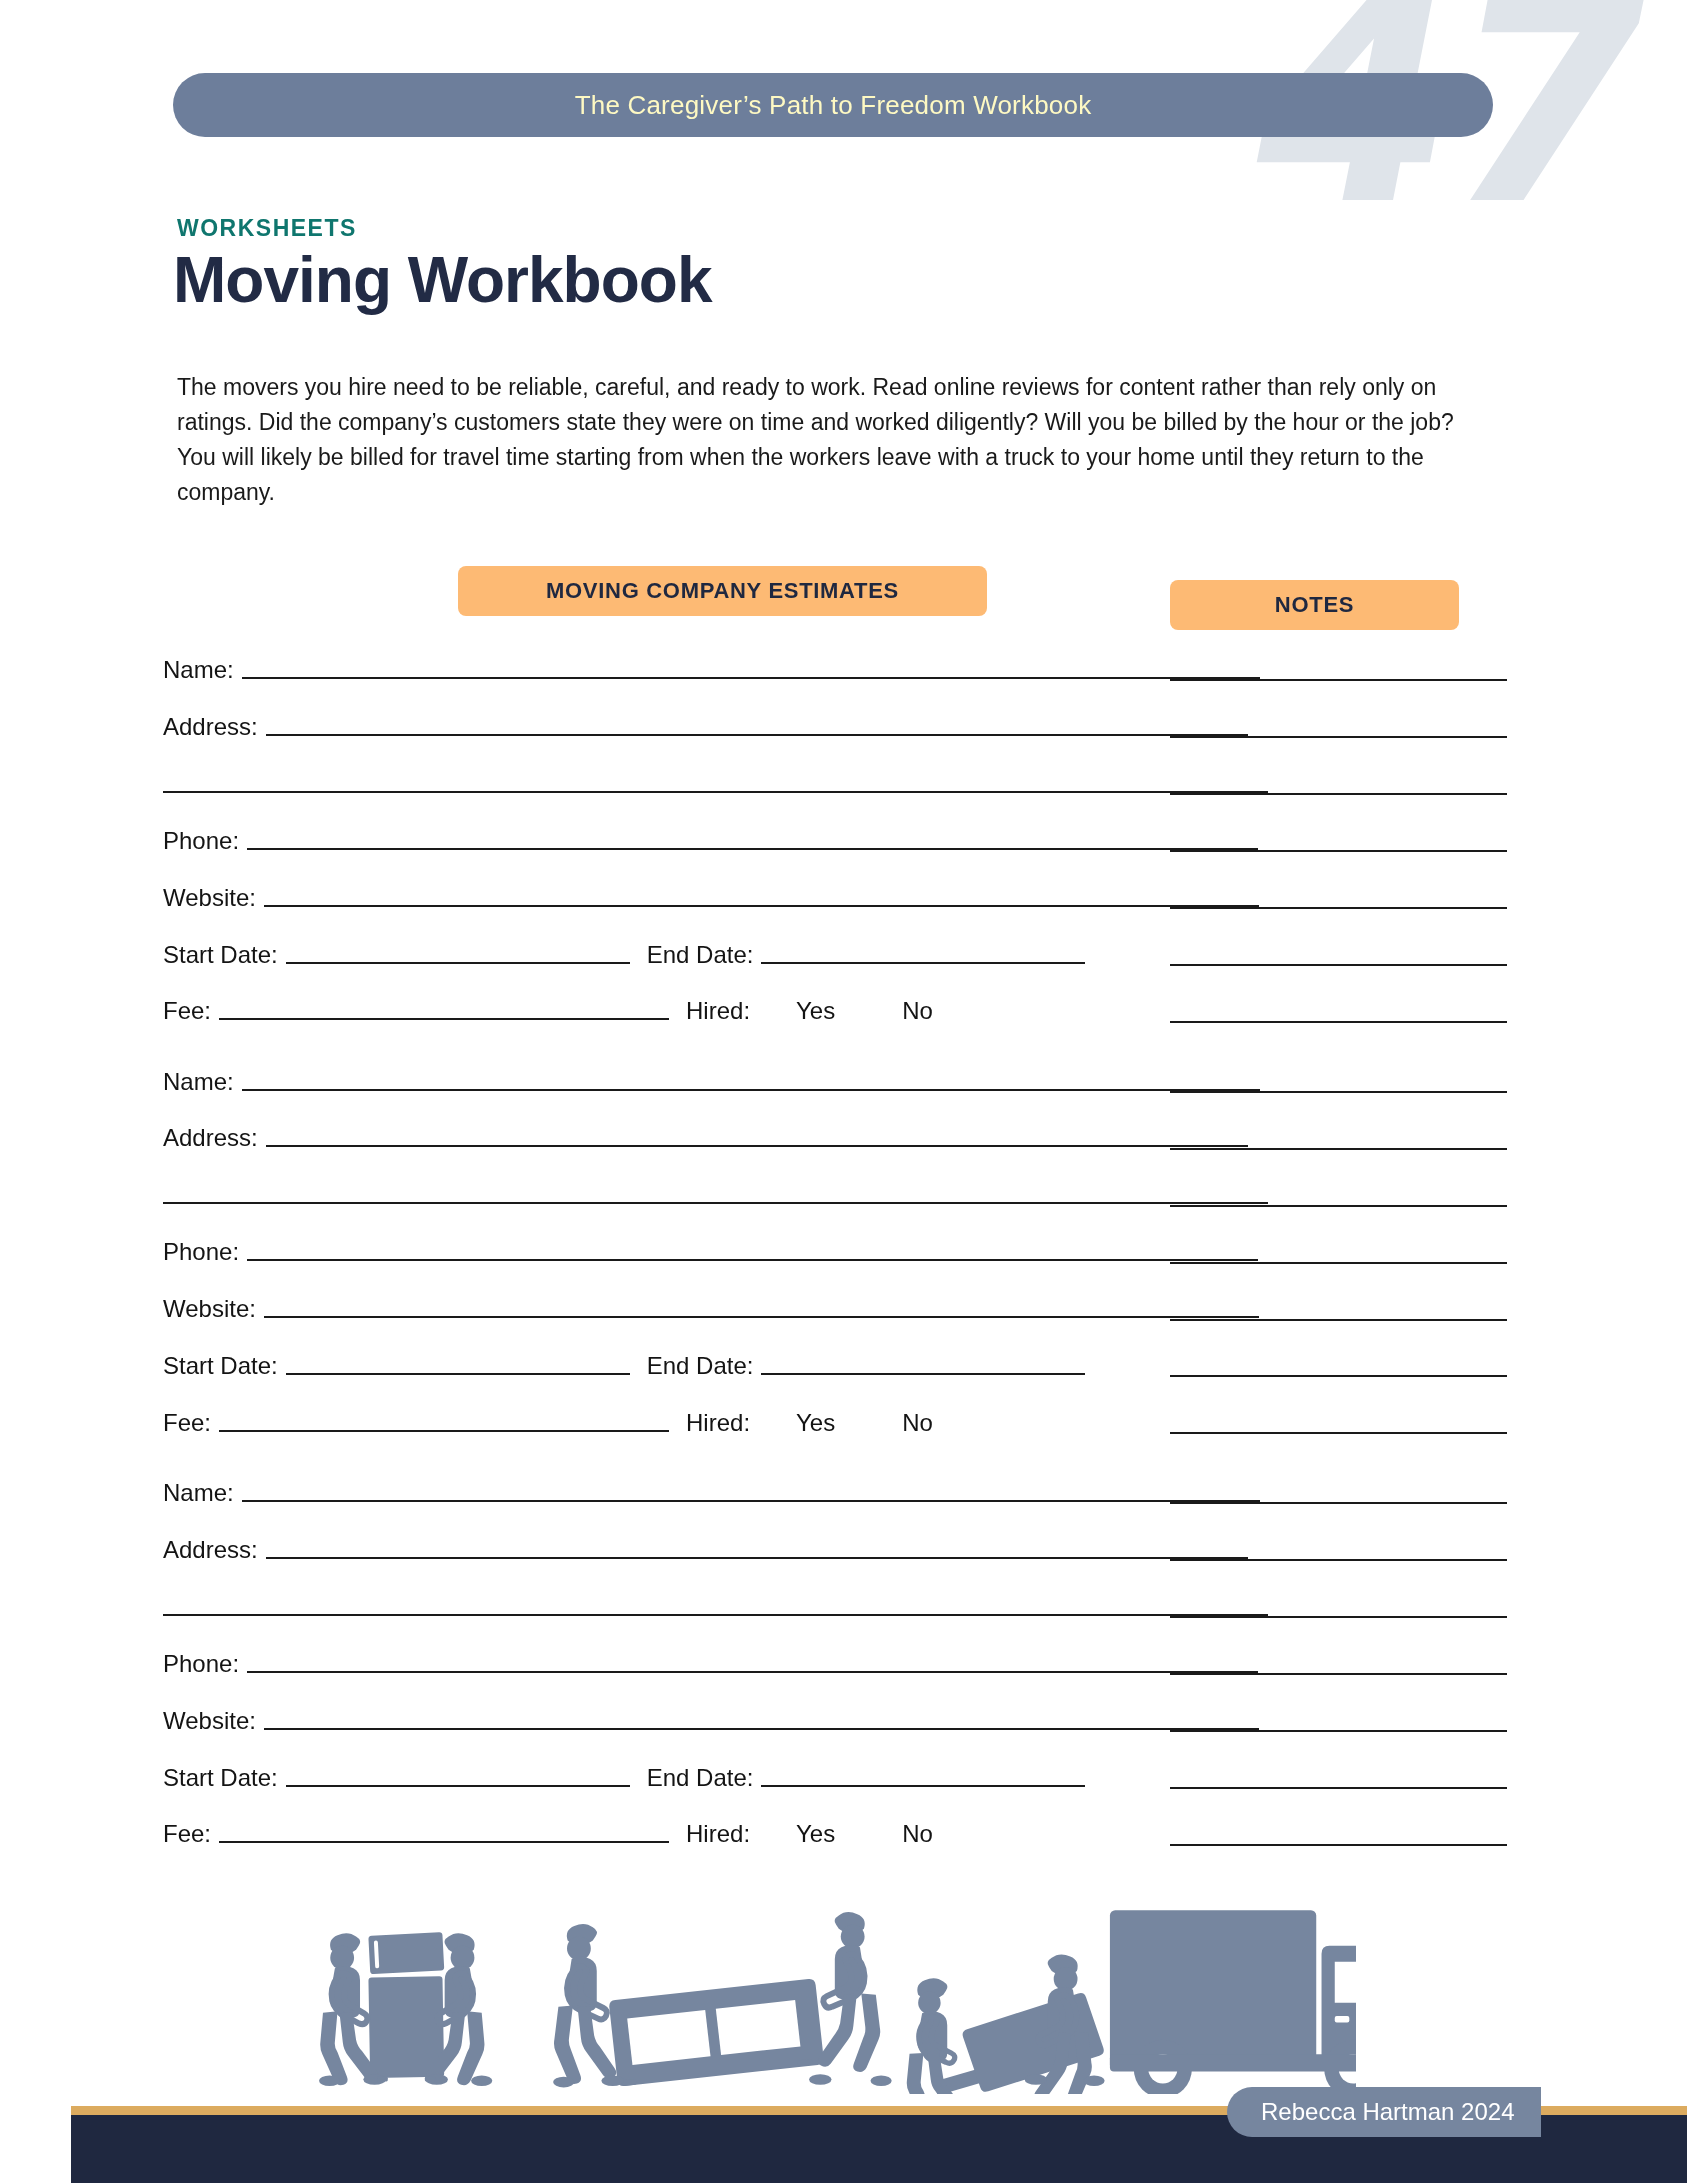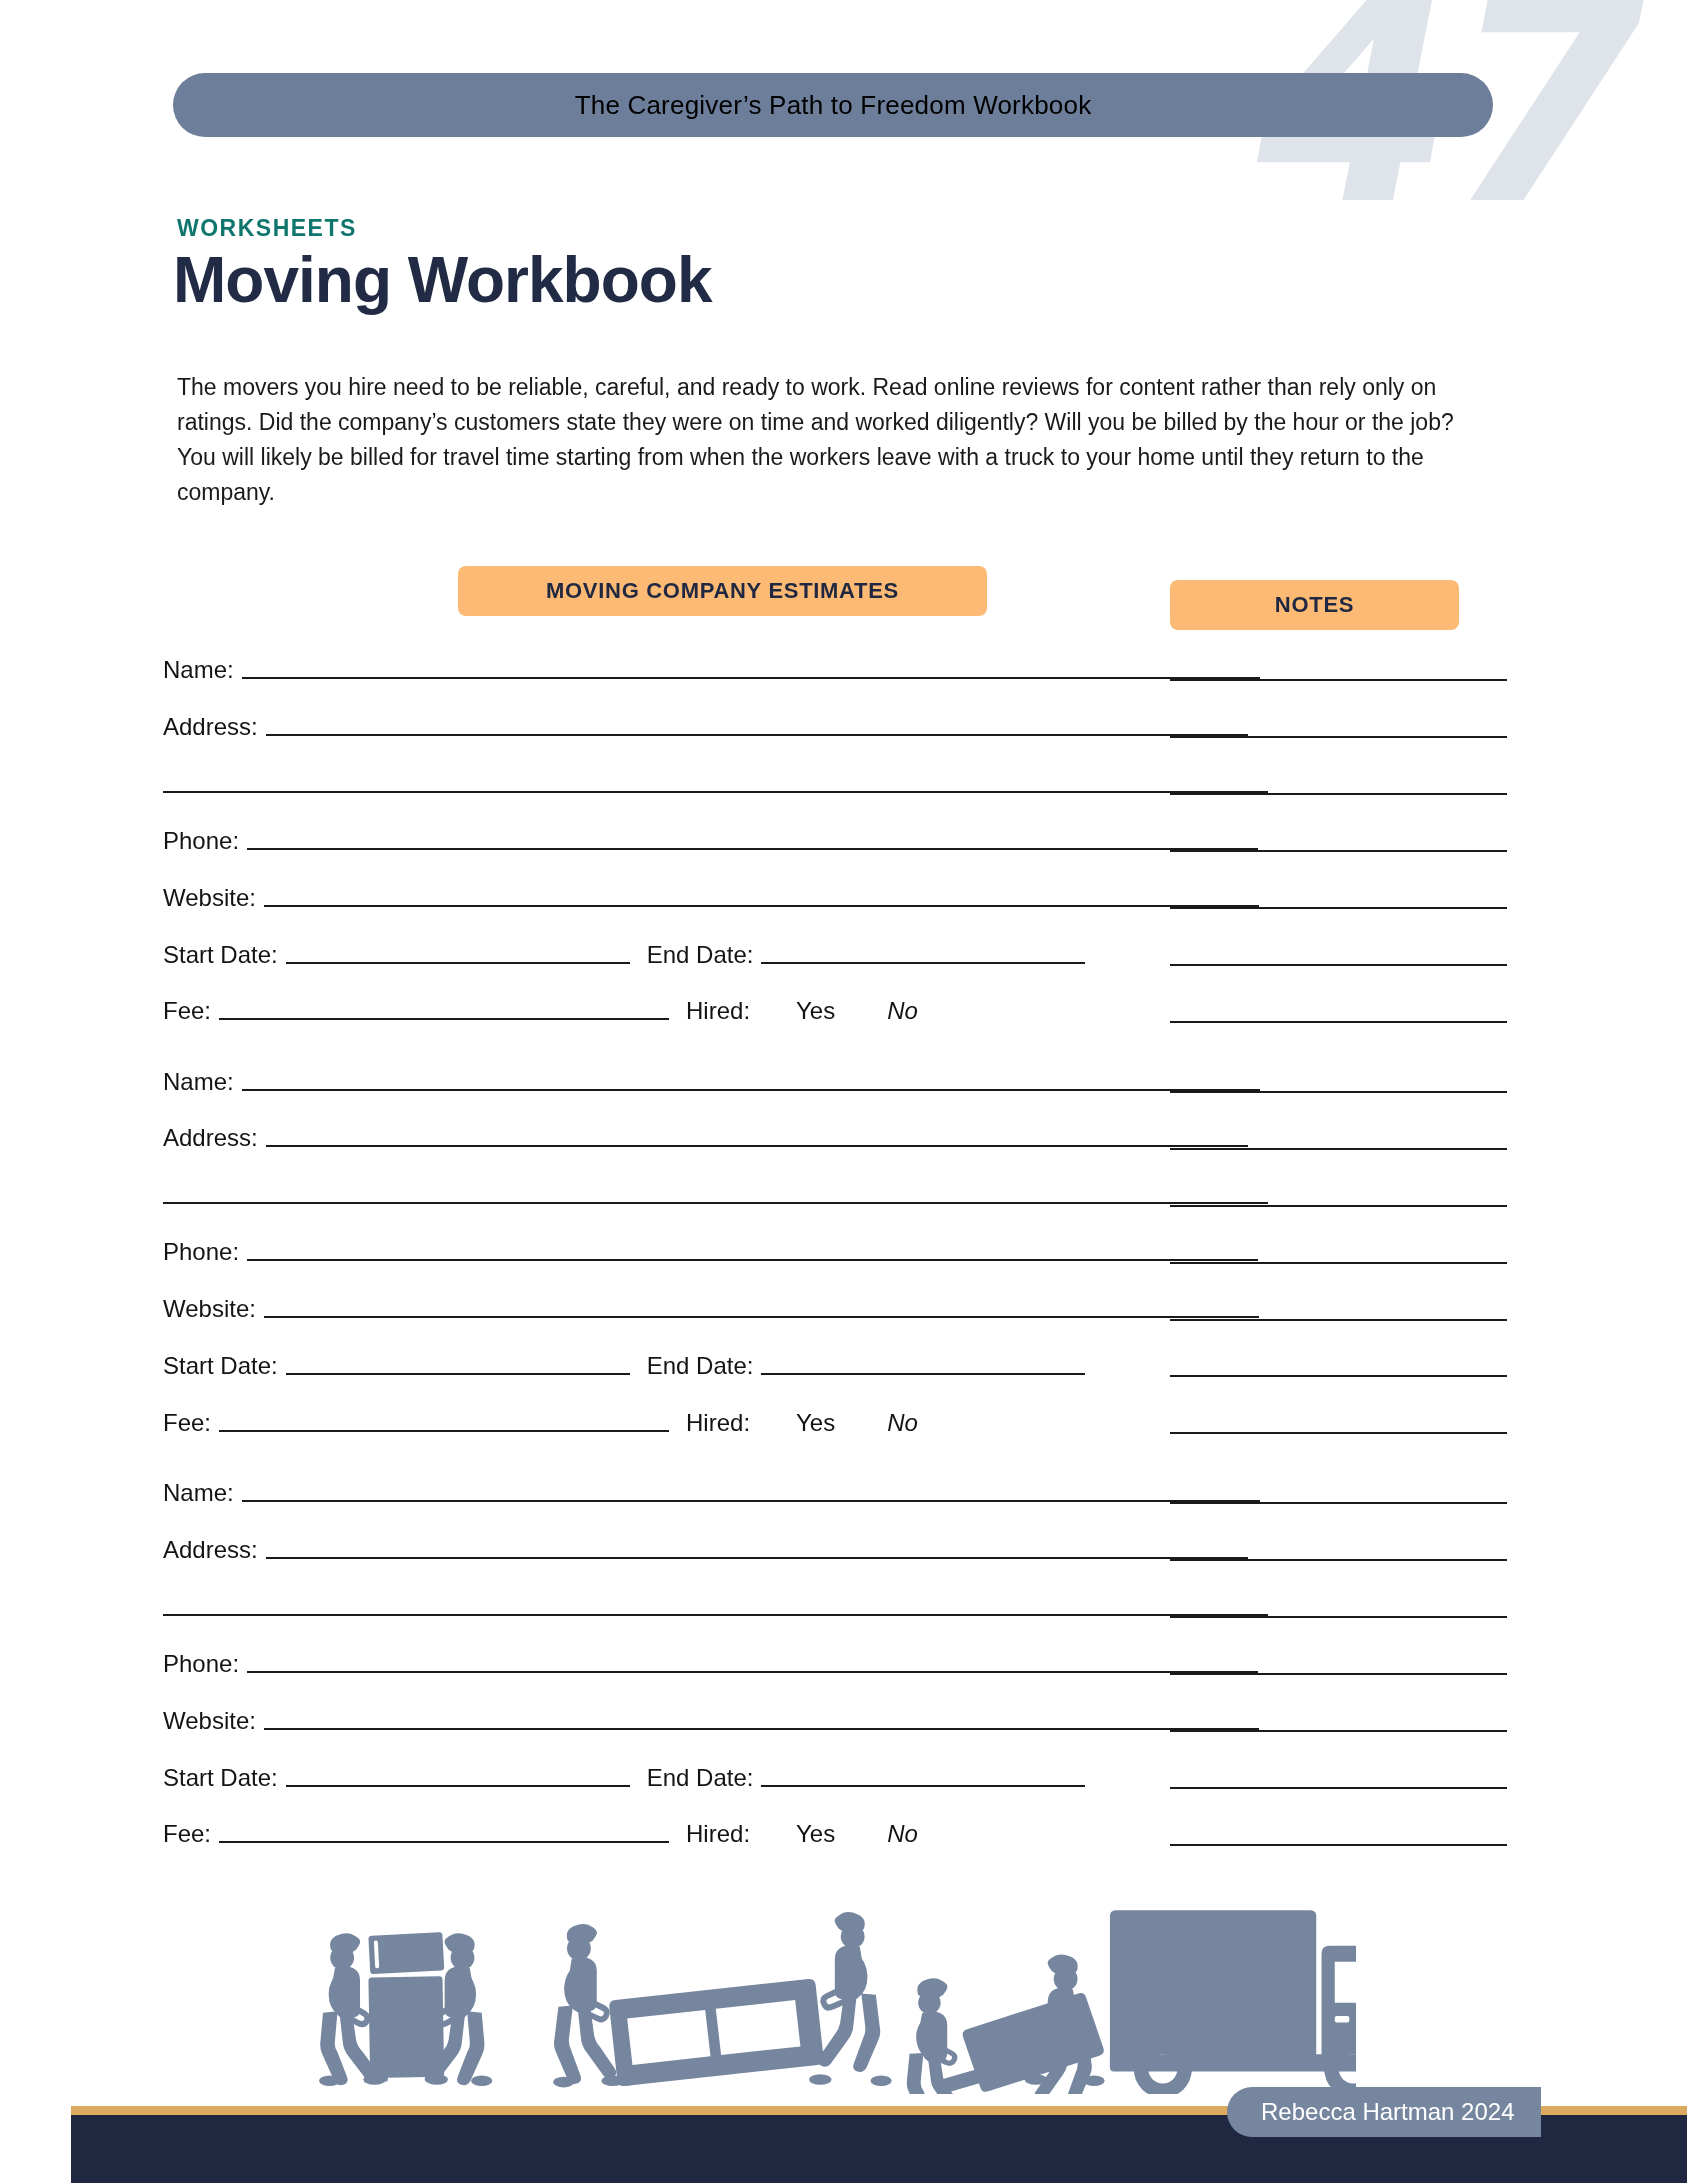--- a/index.html
+++ b/index.html
@@ -39,21 +39,21 @@
     width: 1320px;
     height: 64px;
     background: #6d7e9b;
     border-radius: 32px;
     display: flex;
     align-items: center;
     justify-content: center;
     z-index: 3;
   }
   #workbook-banner .banner-text {
-    color: #000000;
+    color: #fef9c3;
     font-size: 26px;
     font-weight: 400;
     letter-spacing: 0.2px;
   }
 
   
   #worksheet-eyebrow {
     position: absolute;
     left: 177px;
     top: 215px;
@@ -139,21 +139,21 @@
   .field-rule.full-nolabel { width: 1105px; margin-left: 0; }
   .field-rule.half     { width: 351px; }
   .field-rule.half2    { width: 324px; }
   .yesno-label {
     font-size: 24px;
     color: #141414;
     line-height: 1;
     padding-bottom: 1.3px;
   }
   .yesno-gap-1 { margin-left: 46px; }
-  .yesno-gap-2 { margin-left: 52px; font-style: italic; }
+  .yesno-gap-2 { margin-left: 67px; }
   .inline-gap  { margin-left: 17px; }
 
   
   .notes-rule {
     position: absolute;
     left: 1170px;
     width: 337px;
     border-bottom: 2.6px solid #1a1a1a;
   }
 

